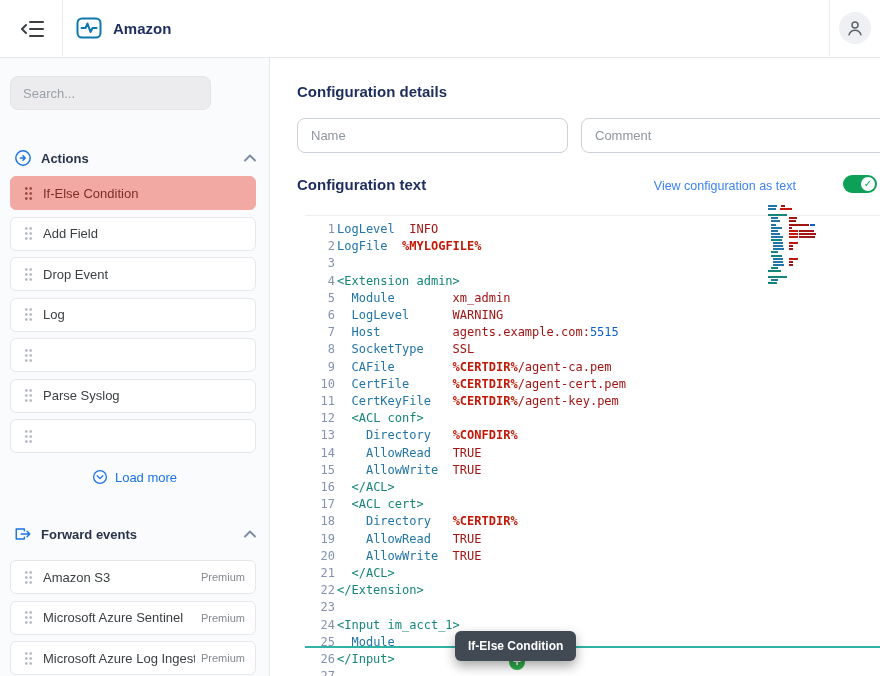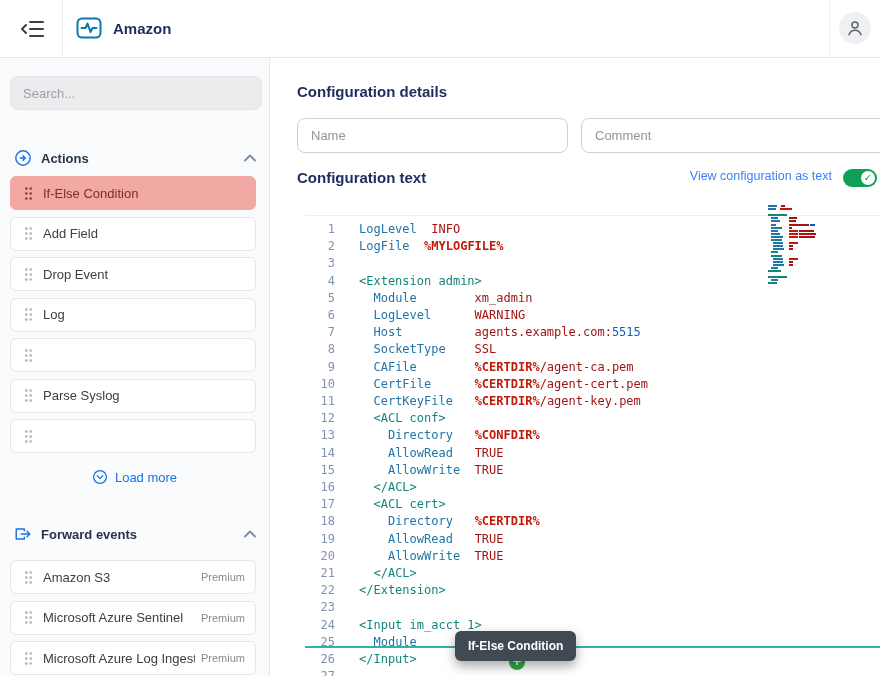--- a/index.html
+++ b/index.html
@@ -16,21 +16,21 @@
   .topbar{position:absolute;left:0;top:0;width:880px;height:57px;background:#fff;border-bottom:1px solid #e5e7e9;z-index:10;}
   .hamburger{position:absolute;left:14px;top:15px;width:38px;height:28px;background:none;border:none;cursor:pointer;display:flex;align-items:center;justify-content:center;padding:0;}
   .topbar-divider{position:absolute;left:62px;top:0;width:1px;height:56px;background:#e9ebed;}
   .brand{position:absolute;left:75px;top:14px;height:28px;display:flex;align-items:center;gap:10px;}
   .brand-title{font-weight:700;font-size:15px;color:var(--navy);}
   .topbar-right{position:absolute;right:0;top:0;width:50px;height:56px;border-left:1px solid #edeff1;display:flex;align-items:center;justify-content:center;}
   .avatar{width:32px;height:32px;border-radius:50%;background:#eef0f3;border:none;display:flex;align-items:center;justify-content:center;cursor:pointer;padding:0;}
 
   
   .sidebar{position:absolute;left:0;top:57px;width:270px;height:619px;background:#fafbfc;border-right:1px solid #e5e7e9;box-sizing:border-box;}
-  .search-input{position:absolute;left:10px;top:19px;width:252px;height:34px;box-sizing:border-box;background:#ececef;border:1px solid #e3e4e7;border-radius:8px;padding:10px 12px;font-size:13px;color:#3c4043;outline:none;font-family:inherit;}
+  .search-input{position:absolute;left:10px;top:19px;width:201px;height:34px;box-sizing:border-box;background:#ececef;border:1px solid #e3e4e7;border-radius:8px;padding:10px 12px;font-size:13px;color:#3c4043;outline:none;font-family:inherit;}
   .search-input::placeholder{color:#9aa0a6;}
   .section-header{position:absolute;left:14px;right:13px;height:20px;display:flex;align-items:center;gap:9px;cursor:pointer;}
   .sh-actions{top:91px;} .sh-forward{top:467px;}
   .section-label{font-size:13px;font-weight:700;color:#27344b;flex:1;}
   .item-list{position:absolute;left:10px;width:246px;}
   .list-0{top:119px;} .list-1{top:503px;}
   .side-item{box-sizing:border-box;height:34px;margin-bottom:6.5px;background:#fff;border:1px solid #e5e7ea;border-radius:6px;display:flex;align-items:center;padding:0 10px 0 13px;cursor:grab;color:#b3b9c0;}
   .side-item-label{font-size:13px;color:#3c4043;margin-left:10px;flex:1;white-space:nowrap;overflow:hidden;}
   .side-item.selected{background:var(--pink);border-color:var(--pink);color:#96453c;}
   .side-item.selected .side-item-label{color:var(--pink-text);}
@@ -39,32 +39,32 @@
   .load-more{position:absolute;left:0;top:410px;width:100%;height:20px;display:flex;align-items:center;justify-content:center;gap:7px;background:none;border:none;color:var(--accent);font-size:13px;cursor:pointer;font-family:inherit;}
 
   
   .main{position:absolute;left:270px;top:57px;width:610px;height:619px;background:#fff;}
   .heading{position:absolute;left:27px;margin:0;font-size:15px;font-weight:700;color:var(--navy);line-height:18px;}
   .h-details{top:26px;}
   .field{position:absolute;top:61px;height:35px;box-sizing:border-box;border:1px solid #ccd1d7;border-radius:8px;padding:0 13px;font-size:13px;color:#3c4043;outline:none;background:#fff;font-family:inherit;}
   .field::placeholder{color:#8f969e;}
   .name-field{left:27px;width:271px;}
   .comment-field{left:311px;width:322px;}
-  .text-row{position:absolute;left:27px;top:112px;width:580px;height:24px;display:flex;align-items:flex-start;}
+  .text-row{position:absolute;left:27px;top:112px;width:580px;height:24px;display:flex;align-items:flex-end;gap:36px;}
   .text-row .heading2{margin:0;font-size:15px;font-weight:700;color:var(--navy);flex:1;}
   .toggle-label{font-size:12.5px;color:#3b82f6;margin-right:11px;white-space:nowrap;}
   .toggle{width:34px;height:18px;border-radius:9px;background:var(--green);position:relative;cursor:pointer;flex:none;}
   .toggle-knob{position:absolute;right:2px;top:2px;width:14px;height:14px;border-radius:50%;background:#fff;color:var(--green);font-size:10px;line-height:14px;text-align:center;font-weight:700;}
 
   
   .editor{position:absolute;left:35px;top:158px;width:575px;height:461px;border-top:1px solid #eceef0;padding-top:5px;box-sizing:border-box;overflow:hidden;z-index:1;
     font-family:"DejaVu Sans Mono","Liberation Mono",monospace;font-size:12px;line-height:17.2px;cursor:text;}
   .code-row{display:flex;white-space:pre;}
   .gutter{flex:none;width:30px;text-align:right;color:var(--syn-ln);}
-  .code-text{margin-left:24px;color:#333;}
+  .code-text{margin-left:2px;color:#333;}
   .tok-key{color:var(--syn-key);}
   .tok-val{color:var(--syn-val);}
   .tok-var{color:var(--syn-var);font-weight:700;}
   .tok-tag{color:var(--syn-tag);}
   .tok-num{color:var(--syn-num);}
   .tok-pl{color:#333;}
 
   .minimap{position:absolute;left:498px;top:148px;width:70px;height:88px;overflow:hidden;z-index:2;cursor:pointer;}
   .mm-row{height:2px;margin-bottom:1.1px;display:flex;gap:1px;}
   .mm-seg{height:2px;flex:none;}

